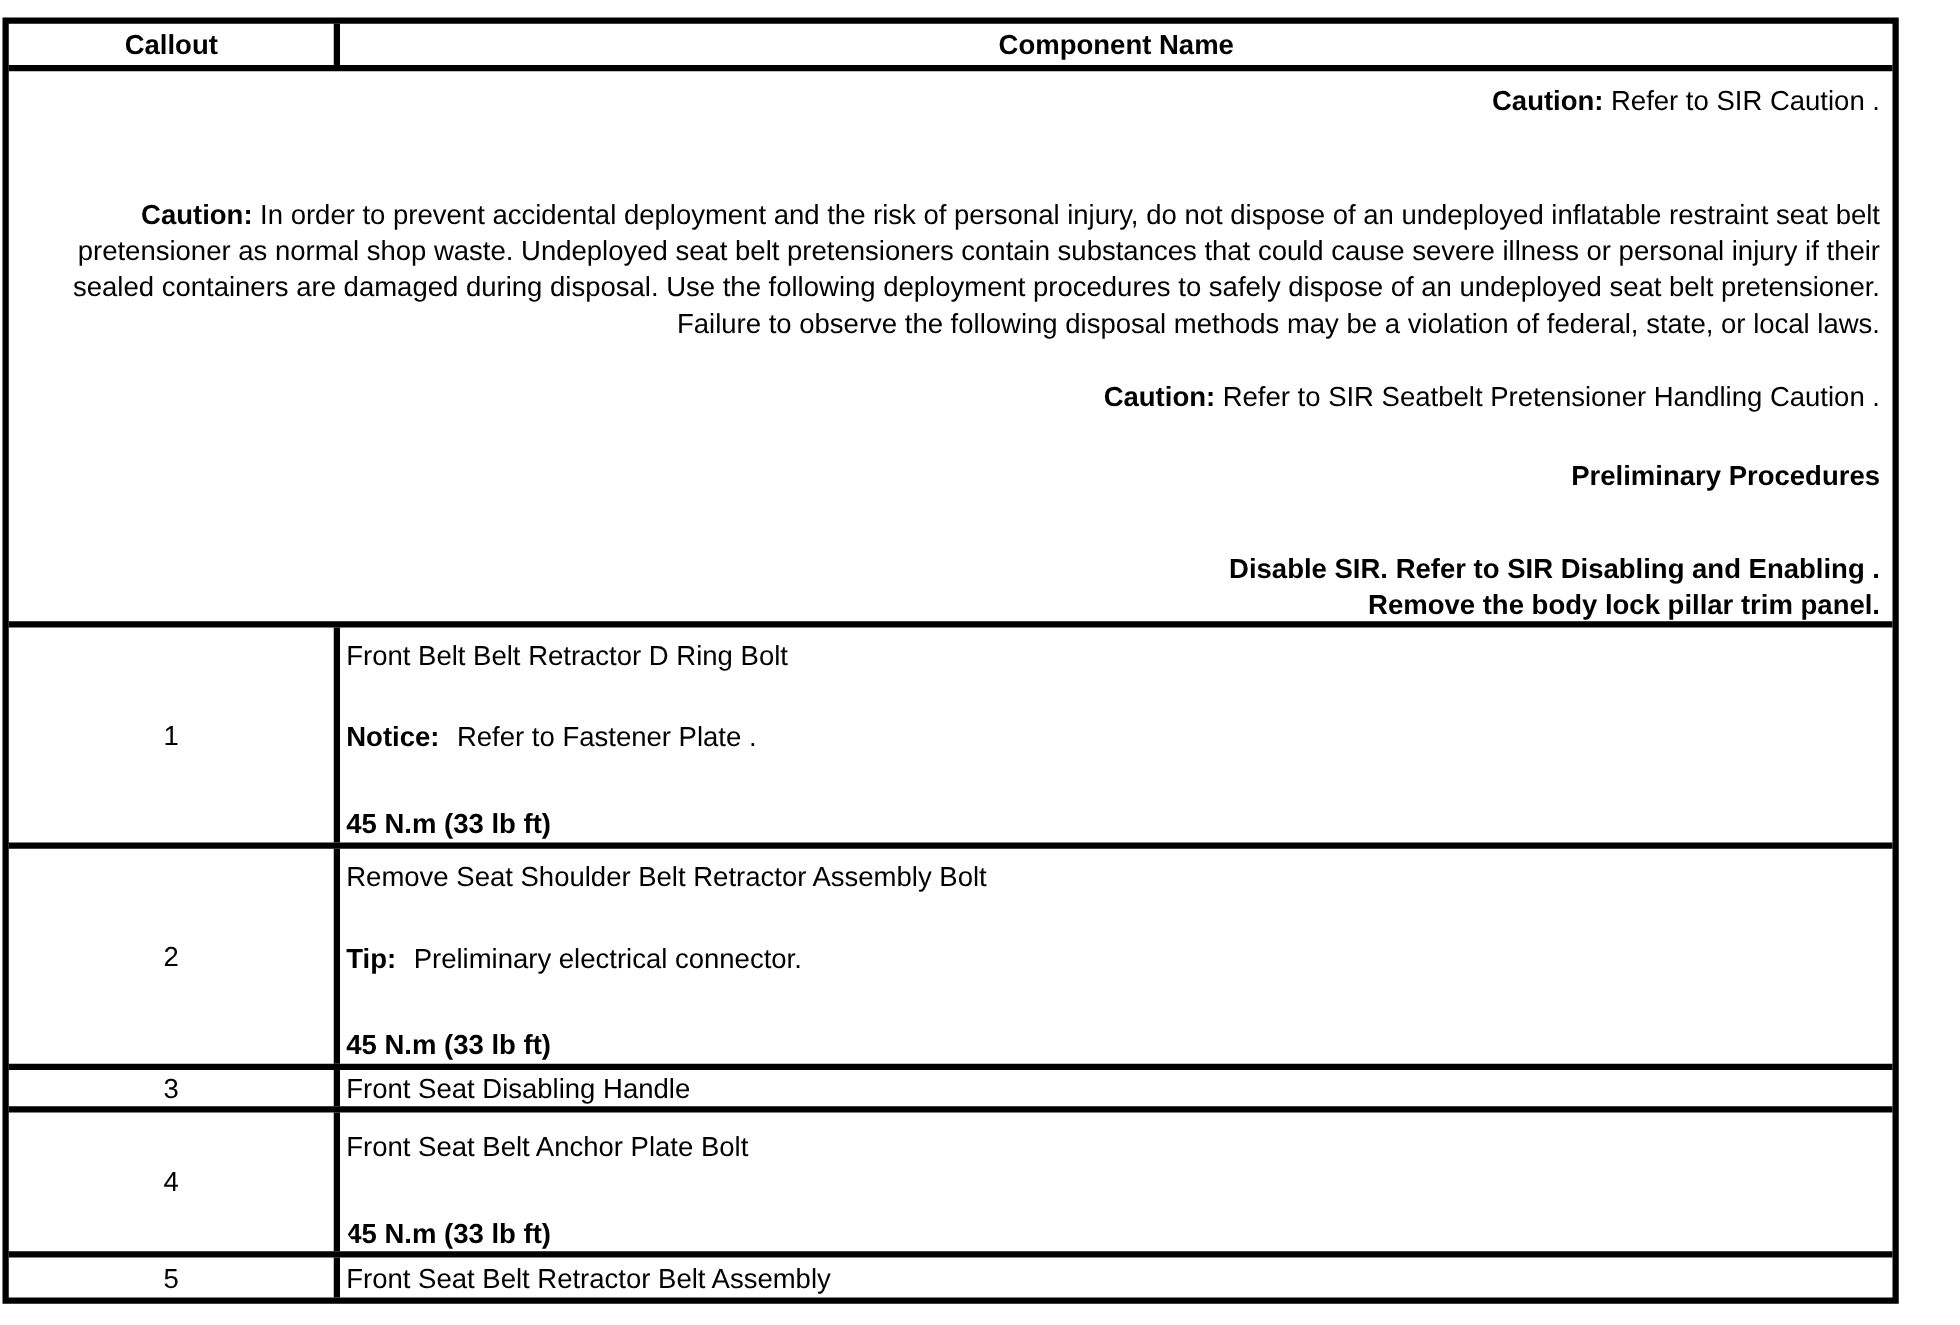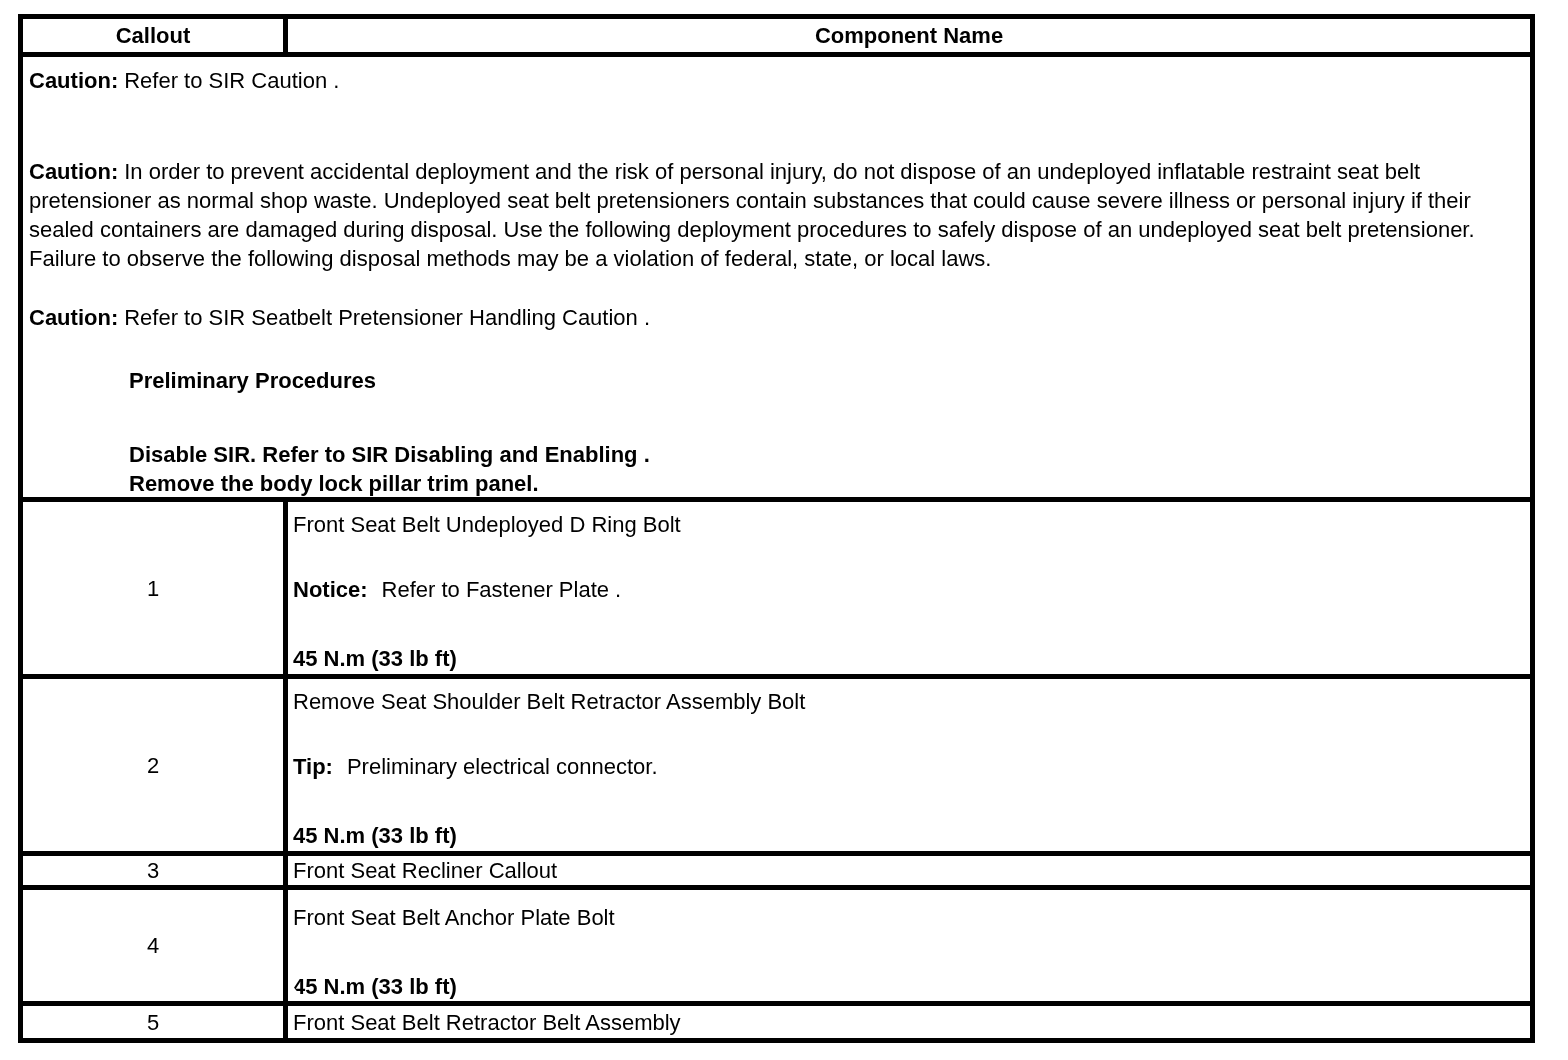--- a/index.html
+++ b/index.html
@@ -11,21 +11,21 @@
     width: 1568px;
     height: 1060px;
     position: relative;
     font-family: "Liberation Sans", "DejaVu Sans", sans-serif;
     font-size: 22px;
     line-height: 29px;
     color: #000000;
   }
   .doc-table {
     position: absolute;
-    left: 18px;
+    left: 2px;
     top: 14px;
     width: 1507px; 
     border: 5px solid #000000;
     background: #ffffff;
   }
   .row { display: flex; }
   .row + .row { border-top: 5px solid #000000; }
 
   .c1 {
     width: 260px;
@@ -49,21 +49,21 @@
 
   .row-header .c1,
   .row-header .c2 {
     display: flex;
     align-items: center;
     justify-content: center;
     font-weight: bold;
   }
 
   
-  .caution-cell { padding: 9px 10px 12px 6px; overflow: hidden; }
+  .caution-cell { padding: 9px 10px 12px 6px; overflow: hidden; text-align: right; }
   .caution-cell p { margin: 0; }
   .caution-cell .lead strong { margin-right: 6px; }
   .para-caution-1 { margin-top: 0; }
   .para-caution-2 { margin-top: 62px !important; }
   .para-caution-3 { margin-top: 30px !important; }
   .prelim-title {
     margin: 34px 0 0 100px !important;
     font-weight: bold;
   }
   .procedures { margin: 45px 0 0 100px; }
@@ -105,39 +105,39 @@
       <div class="procedures">
         <div>Disable SIR. Refer to SIR Disabling and Enabling .</div>
         <div>Remove the body lock pillar trim panel.</div>
       </div>
     </div>
   </div>
 
   <div class="row row-r1">
     <div class="c1">1</div>
     <div class="c2 comp-cell">
-      <p class="name">Front Seat Belt Undeployed D Ring Bolt</p>
+      <p class="name">Front Belt Belt Retractor D Ring Bolt</p>
       <p class="note"><strong>Notice:</strong><span>Refer to Fastener Plate .</span></p>
       <p class="torque">45 N.m (33 lb ft)</p>
     </div>
   </div>
 
   <div class="row row-r2">
     <div class="c1">2</div>
     <div class="c2 comp-cell">
       <p class="name">Remove Seat Shoulder Belt Retractor Assembly Bolt</p>
       <p class="note"><strong>Tip:</strong><span>Preliminary electrical connector.</span></p>
       <p class="torque">45 N.m (33 lb ft)</p>
     </div>
   </div>
 
   <div class="row row-r3">
     <div class="c1">3</div>
     <div class="c2 comp-cell-single">
-      <span>Front Seat Recliner Callout</span>
+      <span>Front Seat Disabling Handle</span>
     </div>
   </div>
 
   <div class="row row-r4">
     <div class="c1">4</div>
     <div class="c2 comp-cell comp-cell-r4">
       <p class="name">Front Seat Belt Anchor Plate Bolt</p>
       <p class="torque">45 N.m (33 lb ft)</p>
     </div>
   </div>

